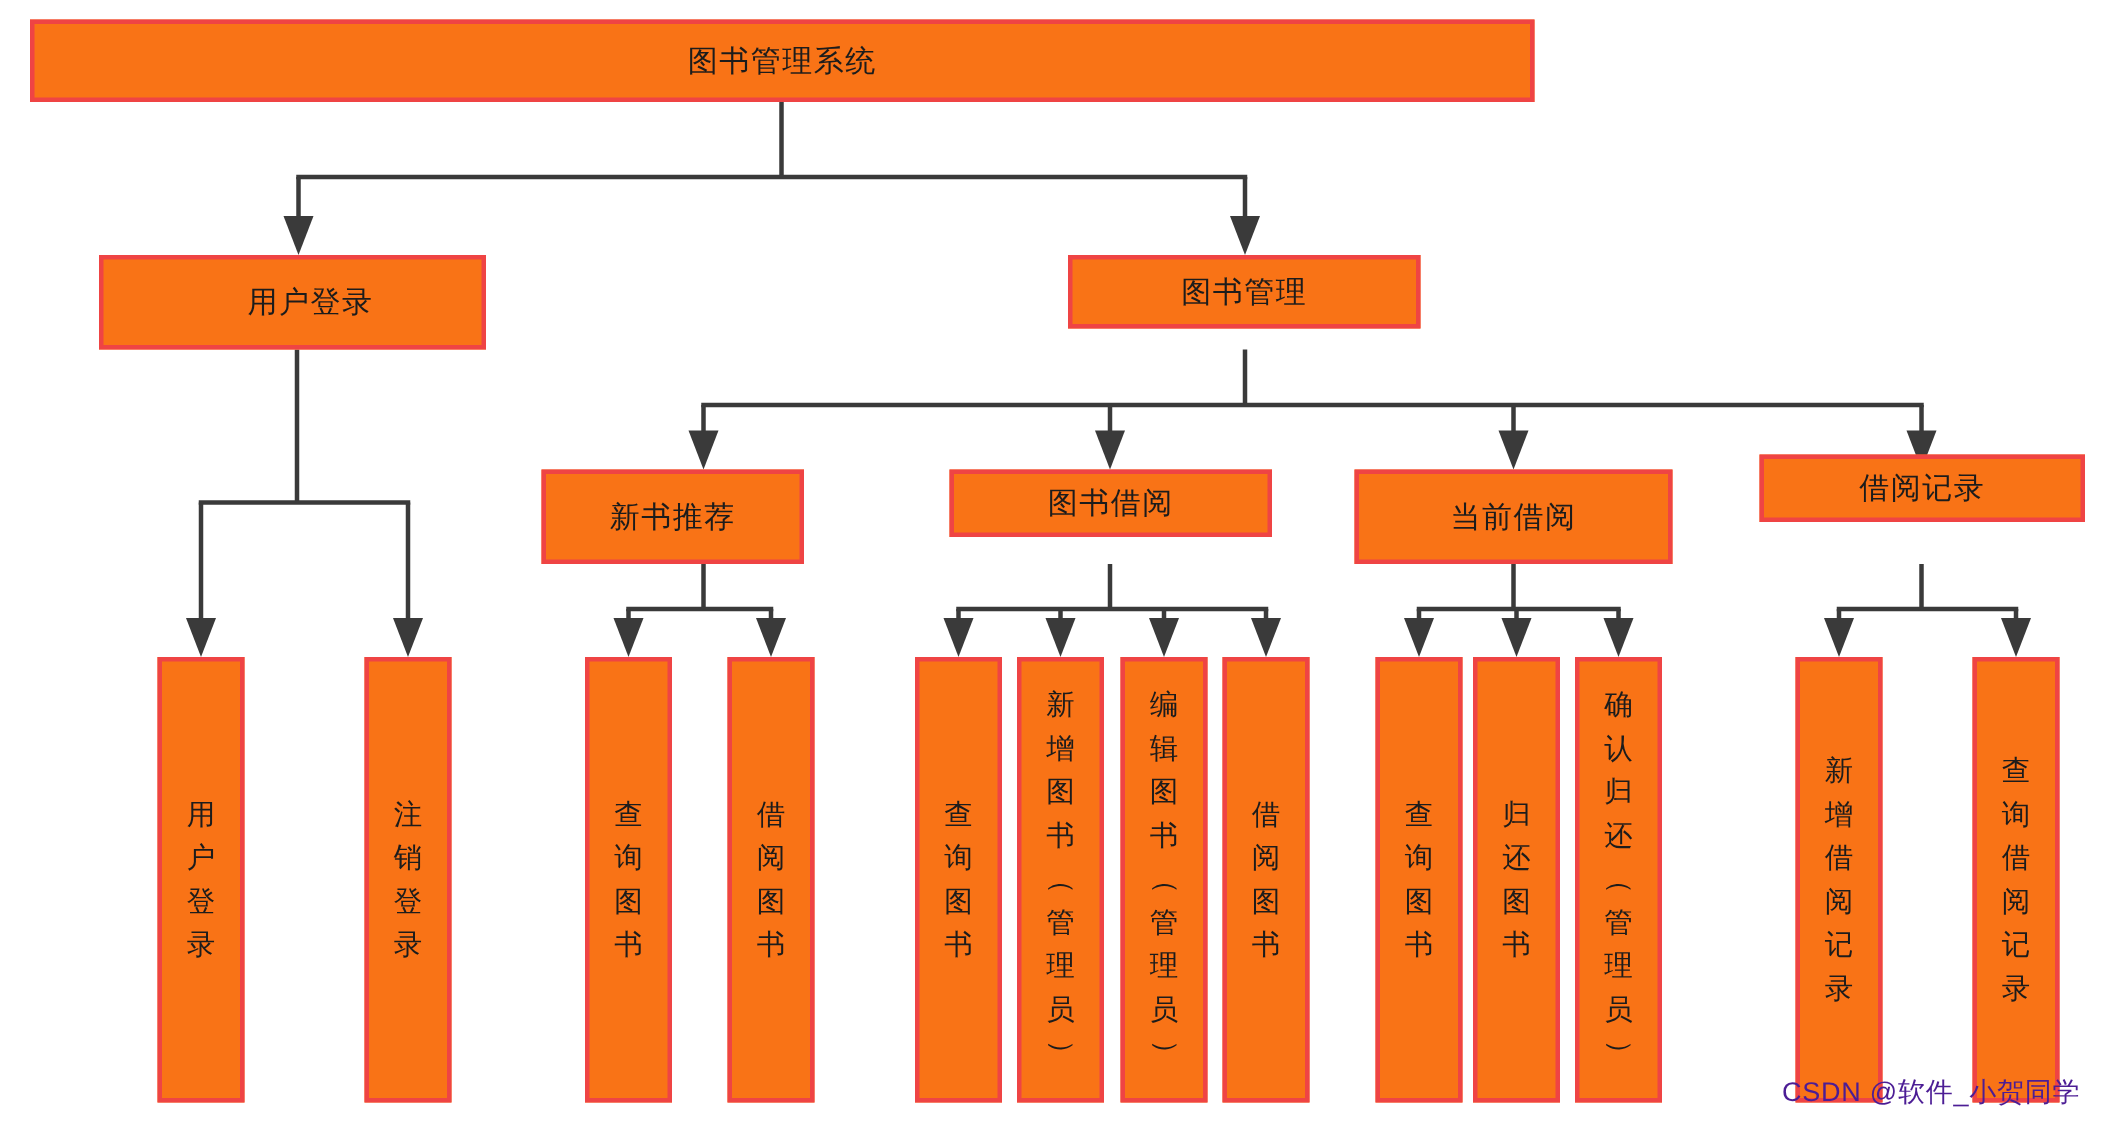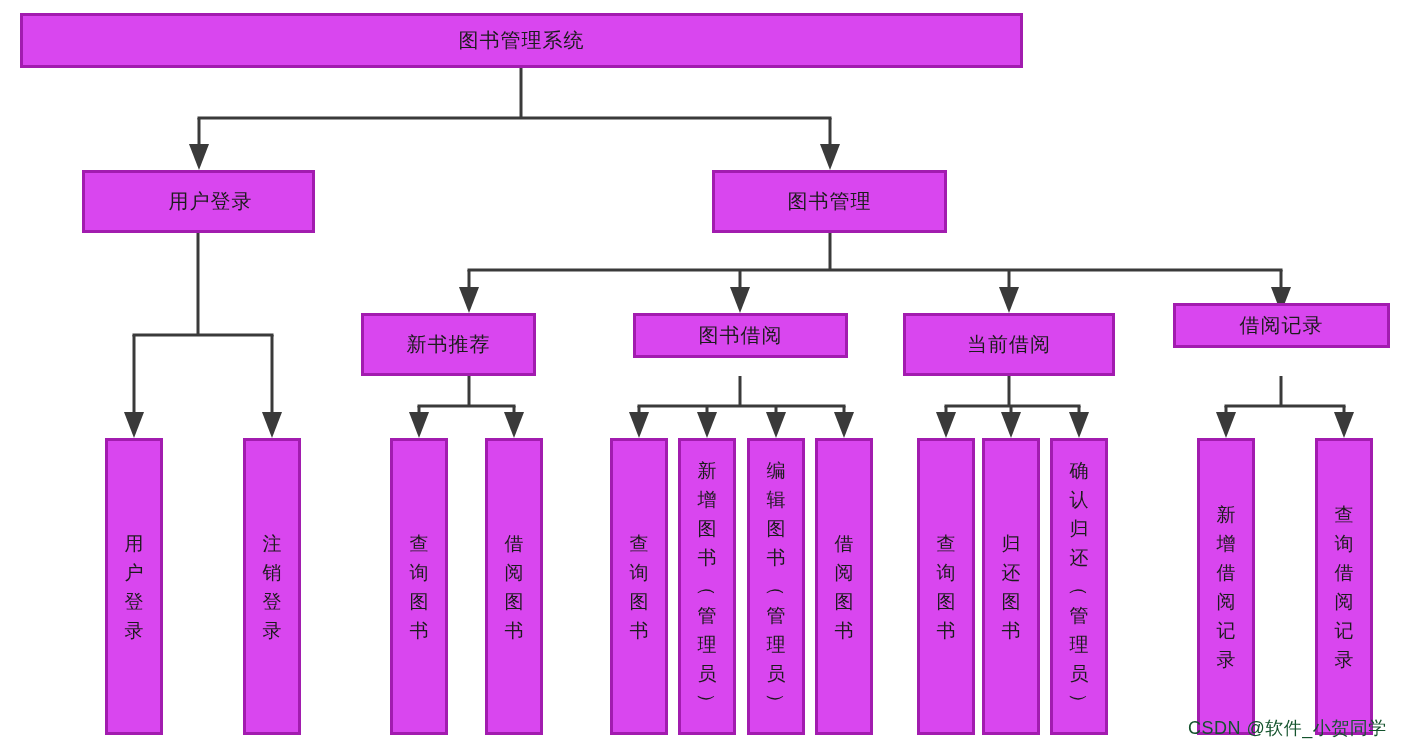--- a/index.html
+++ b/index.html
@@ -14,22 +14,22 @@
   }
   #connectors {
     position: absolute;
     left: 0; top: 0;
     width: 1405px; height: 747px;
     z-index: 1;
   }
   .box {
     position: absolute;
     box-sizing: border-box;
-    border: 3px solid #a21caf;
-    background: #d946ef;
+    border: 3px solid #ef4444;
+    background: #f97316;
     display: flex;
     align-items: center;
     justify-content: center;
     z-index: 2;
   }
   .hlabel {
     font-size: 20px;
     letter-spacing: 1px;
     color: #1c1c1c;
     white-space: nowrap;
@@ -49,21 +49,21 @@
     text-align: center;
     width: 29px;
   }
   .vch.rot { transform: rotate(90deg); }
   #watermark {
     position: absolute;
     left: 1188px;
     top: 716px;
     z-index: 10;
     font-size: 18px;
-    color: #14532d;
+    color: #4c1d95;
     letter-spacing: 0.5px;
     white-space: nowrap;
   }
 </style>
 </head>
 <body>
 
 <div id="canvas">
 
   <svg id="connectors" viewBox="0 0 1405 747" xmlns="http://www.w3.org/2000/svg">
@@ -136,24 +136,24 @@
 
       <polygon points="1216,412 1236,412 1226,438"></polygon>
       <polygon points="1334,412 1354,412 1344,438"></polygon>
     </g>
   </svg>
 
   <div class="box" style="left:20px; top:13px; width:1003px; height:55px;">
     <span class="hlabel">图书管理系统</span>
   </div>
 
-  <div class="box" style="left:82px; top:170px; width:233px; height:63px;padding-left:24px;">
+  <div class="box" style="left:66px; top:170px; width:258px; height:63px;padding-left:24px;">
     <span class="hlabel">用户登录</span>
   </div>
-  <div class="box" style="left:712px; top:170px; width:235px; height:63px;">
+  <div class="box" style="left:712px; top:170px; width:235px; height:49px;">
     <span class="hlabel">图书管理</span>
   </div>
 
   <div class="box" style="left:361px; top:313px; width:175px; height:63px;">
     <span class="hlabel">新书推荐</span>
   </div>
   <div class="box" style="left:633px; top:313px; width:215px; height:45px;">
     <span class="hlabel">图书借阅</span>
   </div>
   <div class="box" style="left:903px; top:313px; width:212px; height:63px;">

